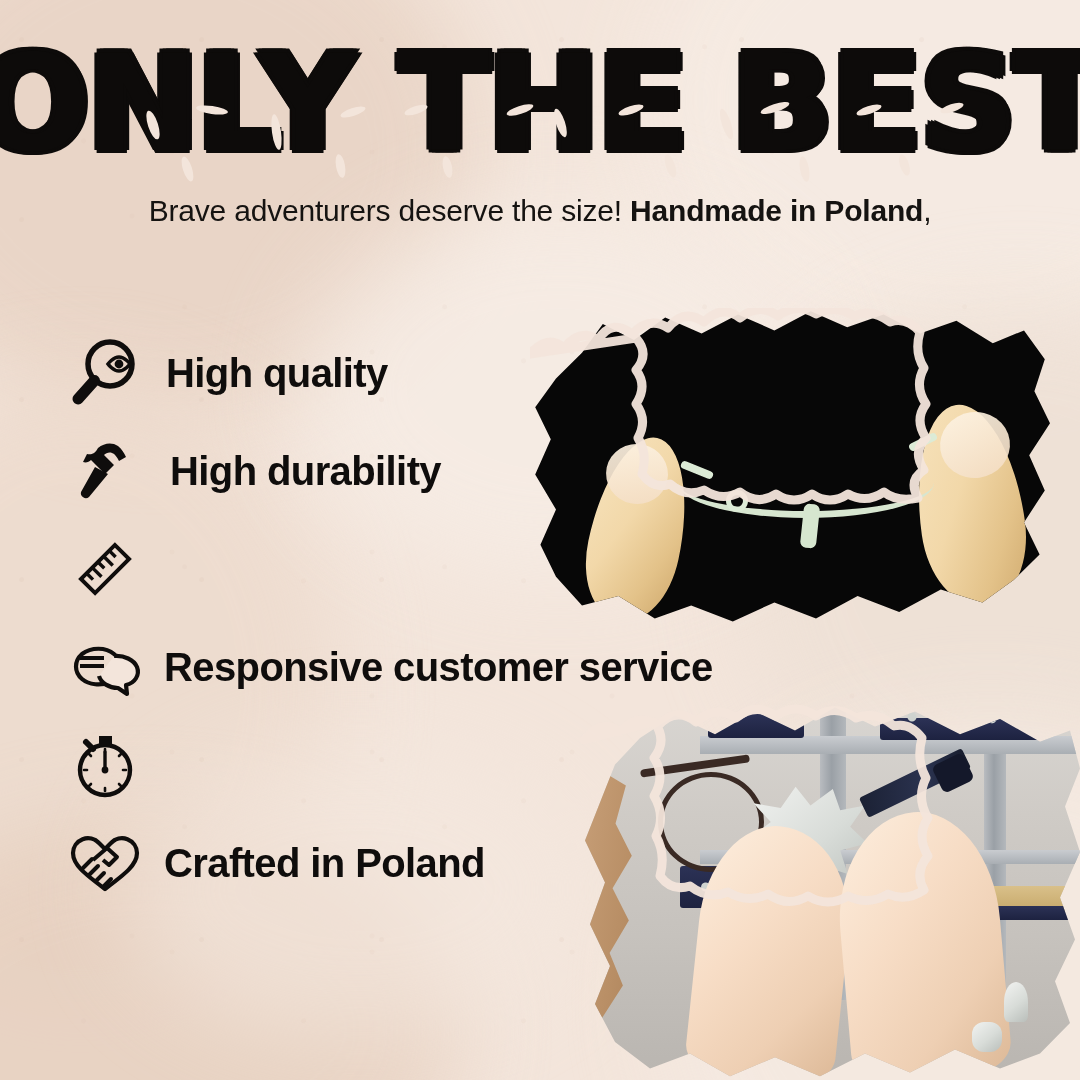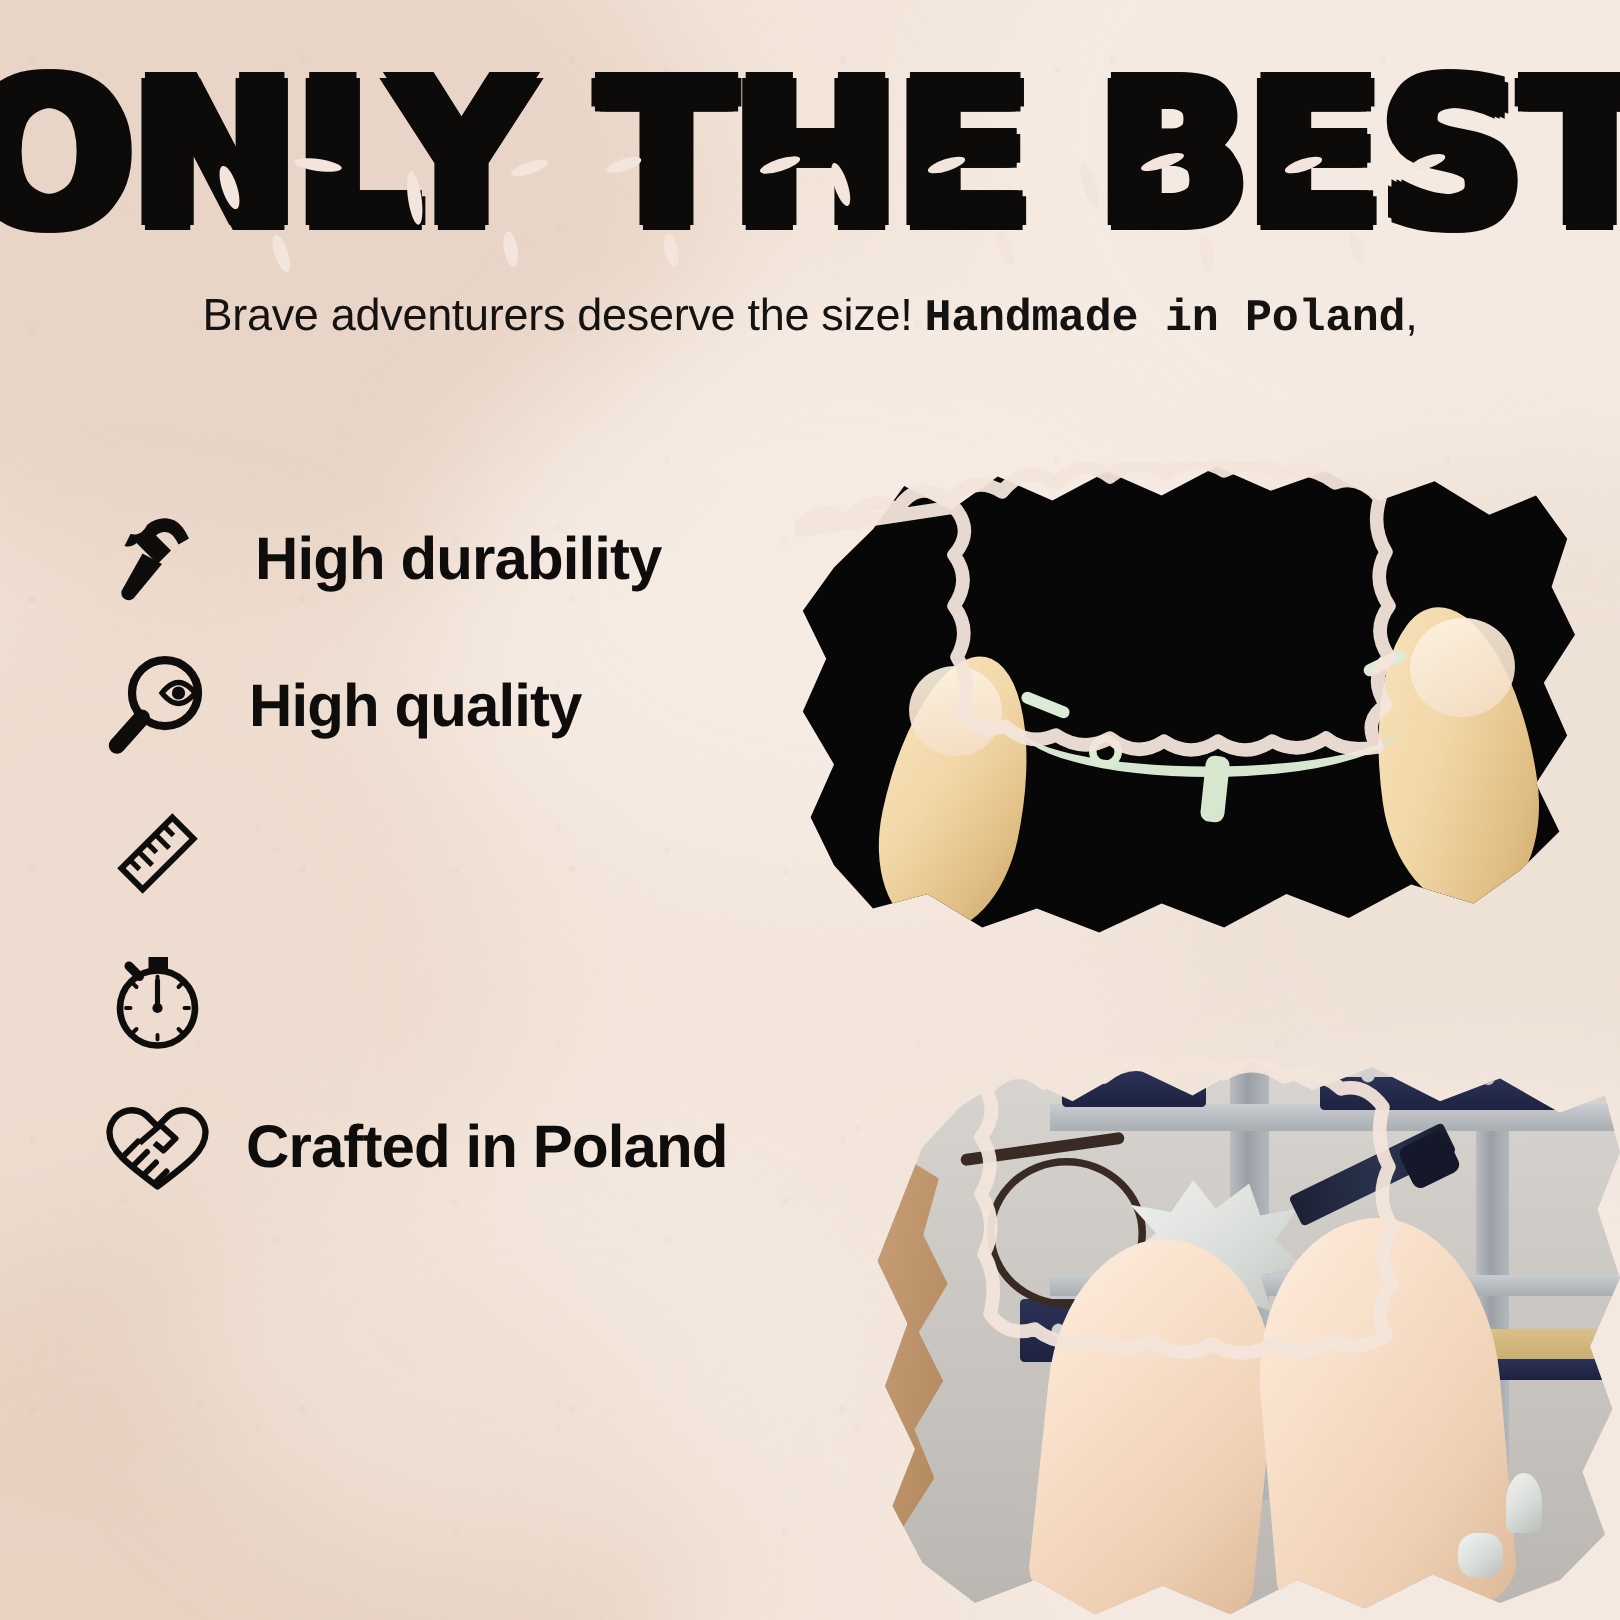--- a/index.html
+++ b/index.html
@@ -87,21 +87,21 @@
     position:absolute;
     left:0; top:190px;
     width:1080px;
     text-align:center;
     font-size:30px;
     font-weight:300;
     line-height:1.42;
     color:#151311;
     letter-spacing:-.2px;
   }
-  #subtitle b { font-weight:700;font-family:Liberation Mono, monospace; }
+  #subtitle b { font-weight:700; }
 
   
   #features {
     position:absolute;
     left:62px; top:324px;
     width:720px;
   }
   .feature {
     display:flex;
     align-items:center;
@@ -288,53 +288,63 @@
     <div class="gloss" style="left:940px;  top:60px;  width:24px; height:8px;"></div>
   </div>
 
   <div id="subtitle">
     <span><span>Brave adventurers deserve the size! </span><b>Handmade in Poland</b><span>,</span></span>
     <br>
   </div>
 
   <div id="features">
 
-    <div class="feature f-durability">
-      <span class="ico">
-        <svg width="74" height="74" viewBox="0 0 74 74">
-          <path d="M30 14c6-5 14-6 20-2 4 3 6 7 8 11l-7 4c-2-4-4-7-7-8-3-1-6 0-8 2l10 10-9 9-14-14c-2 2-5 3-8 2l4-8c4 1 8 0 11-6z" fill="#0f0d0c"></path>
-          <path d="M27 33 L13 58 a5 5 0 0 0 8 5 L40 40z" fill="#0f0d0c"></path>
-        </svg>
-      </span>
-      <span class="label">High durability</span>
-    </div>
-
     <div class="feature f-quality">
       <span class="ico">
         <svg width="74" height="74" viewBox="0 0 74 74">
           <circle cx="42" cy="28" r="22" fill="none" stroke="#0f0d0c" stroke-width="5.5"></circle>
           <path d="M40 28c0 0 5-7 11-7s11 7 11 7-5 7-11 7-11-7-11-7z" fill="none" stroke="#0f0d0c" stroke-width="3.6"></path>
           <circle cx="51" cy="28" r="4.4" fill="#0f0d0c"></circle>
           <path d="M26.5 44.5 L10 63" stroke="#0f0d0c" stroke-width="11" stroke-linecap="round"></path>
         </svg>
       </span>
       <span class="label">High quality</span>
     </div>
 
+    <div class="feature f-durability">
+      <span class="ico">
+        <svg width="74" height="74" viewBox="0 0 74 74">
+          <path d="M30 14c6-5 14-6 20-2 4 3 6 7 8 11l-7 4c-2-4-4-7-7-8-3-1-6 0-8 2l10 10-9 9-14-14c-2 2-5 3-8 2l4-8c4 1 8 0 11-6z" fill="#0f0d0c"></path>
+          <path d="M27 33 L13 58 a5 5 0 0 0 8 5 L40 40z" fill="#0f0d0c"></path>
+        </svg>
+      </span>
+      <span class="label">High durability</span>
+    </div>
+
     <div class="feature f-size">
       <span class="ico">
         <svg width="74" height="74" viewBox="0 0 74 74">
           <g transform="rotate(-45 37 37)">
             <rect x="13" y="27" width="48" height="20" fill="none" stroke="#0f0d0c" stroke-width="4"></rect>
             <path d="M21 27v9 M29 27v13 M37 27v9 M45 27v13 M53 27v9" stroke="#0f0d0c" stroke-width="3.4"></path>
           </g>
         </svg>
       </span>
     </div>
 
+    <div class="feature f-service">
+      <span class="ico">
+        <svg width="78" height="74" viewBox="0 0 78 74">
+          <path d="M44 52c-9 4-21 3-28-3-8-7-8-18 0-25 9-7 24-7 32 0 7 6 7 16 0 22l2 11z" fill="none" stroke="#0f0d0c" stroke-width="4.2" stroke-linejoin="round"></path>
+          <path d="M14 28h24 M14 36h24" stroke="#0f0d0c" stroke-width="4"></path>
+          <path d="M48 26c10-1 20 4 23 11 3 8-2 16-11 18l1 9-9-6c-9 0-17-5-19-12" fill="#f3e5db" stroke="#0f0d0c" stroke-width="4.2" stroke-linejoin="round"></path>
+        </svg>
+      </span>
+      <span class="label">Responsive customer service</span>
+    </div>
 
     <div class="feature f-time">
       <span class="ico">
         <svg width="74" height="74" viewBox="0 0 74 74">
           <circle cx="37" cy="42" r="25" fill="none" stroke="#0f0d0c" stroke-width="4.4"></circle>
           <rect x="31" y="8" width="13" height="9" fill="#0f0d0c"></rect>
           <path d="M18 14 l7 7" stroke="#0f0d0c" stroke-width="6" stroke-linecap="round"></path>
           <path d="M37 42 V24" stroke="#0f0d0c" stroke-width="3.4" stroke-linecap="round"></path>
           <circle cx="37" cy="42" r="3.4" fill="#0f0d0c"></circle>
           <g stroke="#0f0d0c" stroke-width="2.6" stroke-linecap="round">

